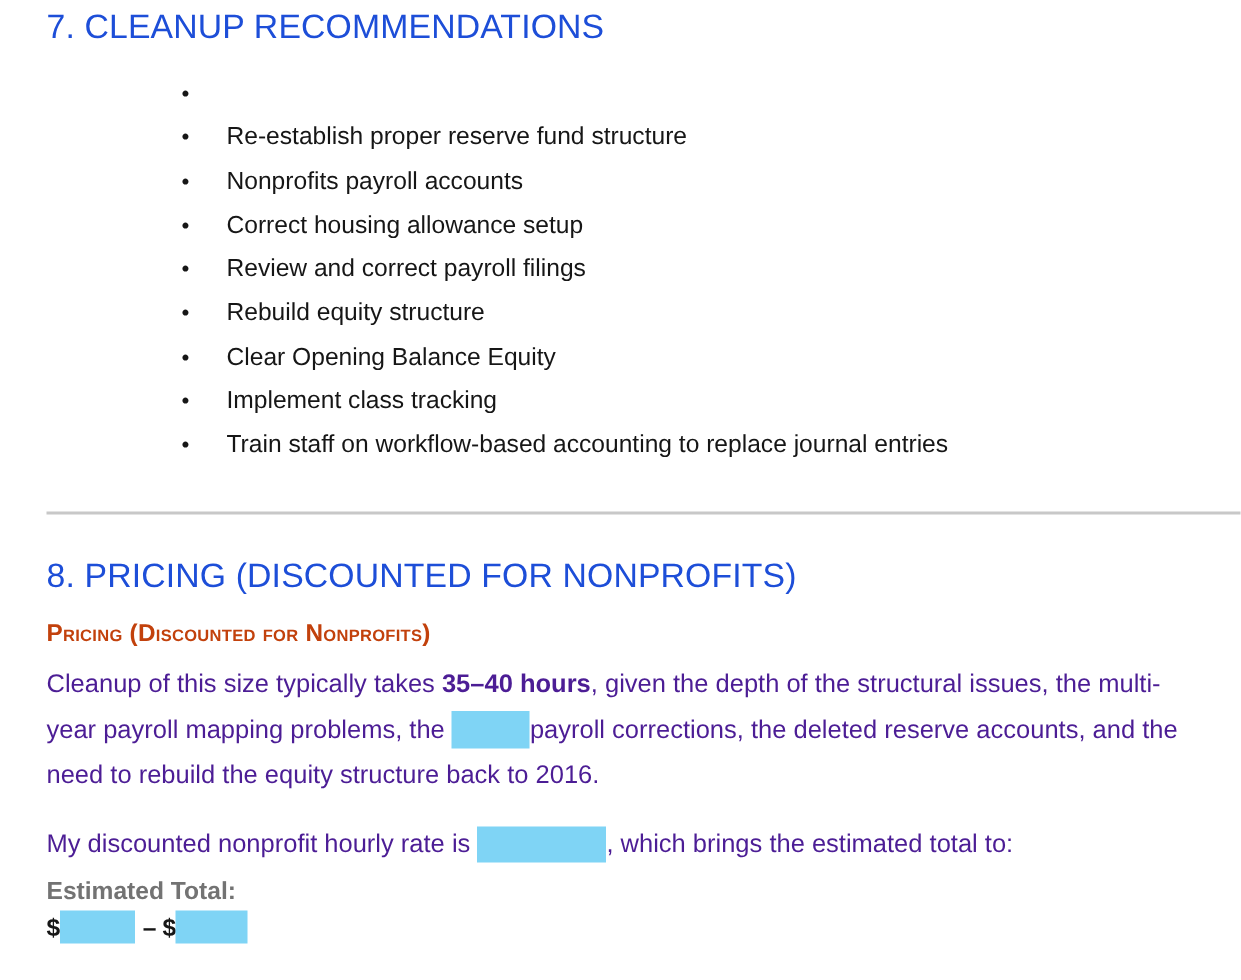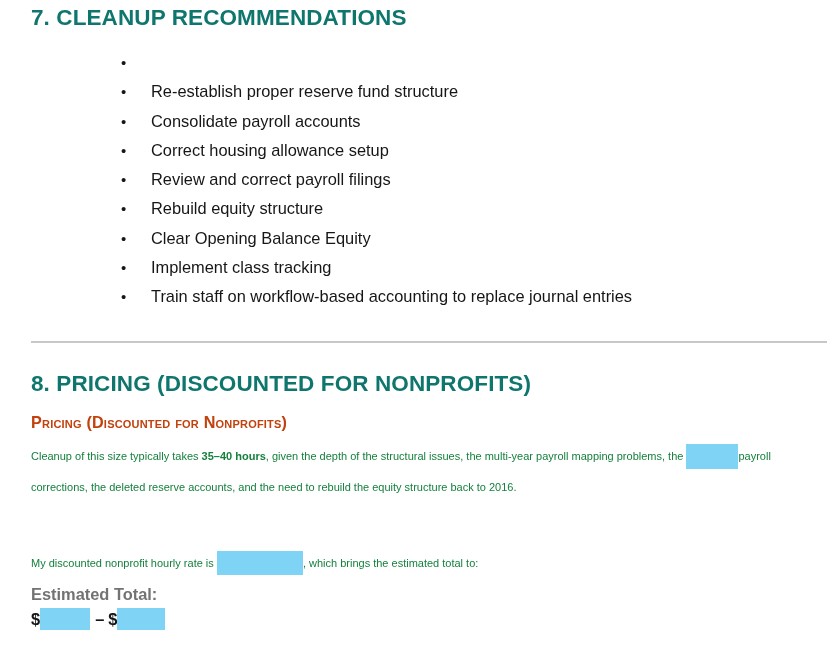--- a/index.html
+++ b/index.html
@@ -17,23 +17,23 @@
   }
   .page {
     position: relative;
     width: 827px;
     height: 653px;
     box-sizing: border-box;
   }
 
   
   .section-heading {
-    color: #0f766e;
+    color: #1d4ed8;
     font-size: 22.5px;
-    font-weight: 700;
+    font-weight: 400;
     letter-spacing: 0.1px;
     line-height: 1.15;
     margin: 0;
     padding: 0;
   }
   #sec7-heading {
     position: absolute;
     left: 31px;
     top: 5px;
   }
@@ -93,23 +93,23 @@
     font-variant: small-caps;
     font-variant-caps: small-caps;
     letter-spacing: 0.2px;
     white-space: nowrap;
   }
 
   
   .body-para {
     position: absolute;
     left: 31px;
-    font-size: 11px;
+    font-size: 17px;
     line-height: 30.5px;
-    color: #15803d;
+    color: #4c1d95;
     margin: 0;
   }
   #para-hours {
     top: 441px;
     width: 766px;
   }
   #para-rate {
     top: 548px;
     width: 766px;
     white-space: nowrap;
@@ -166,21 +166,21 @@
   <ul class="bullet-list">
     <li class="bullet-item">
       <span class="bullet-marker">•</span>
     </li>
     <li class="bullet-item">
       <span class="bullet-marker">•</span>
       <span>Re-establish proper reserve fund structure</span>
     </li>
     <li class="bullet-item">
       <span class="bullet-marker">•</span>
-      <span>Consolidate payroll accounts</span>
+      <span>Nonprofits payroll accounts</span>
     </li>
     <li class="bullet-item">
       <span class="bullet-marker">•</span>
       <span>Correct housing allowance setup</span>
     </li>
     <li class="bullet-item">
       <span class="bullet-marker">•</span>
       <span>Review and correct payroll filings</span>
     </li>
     <li class="bullet-item">

